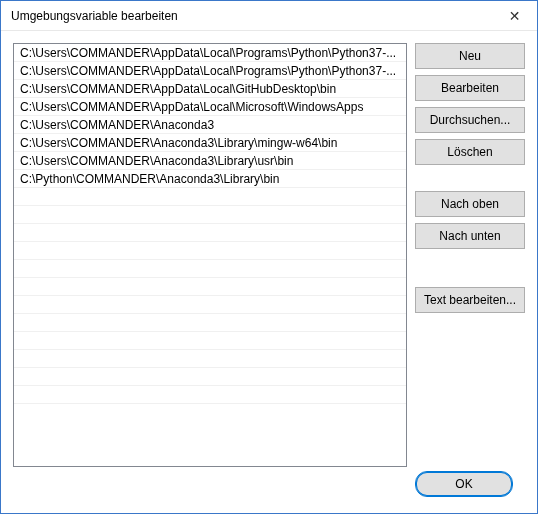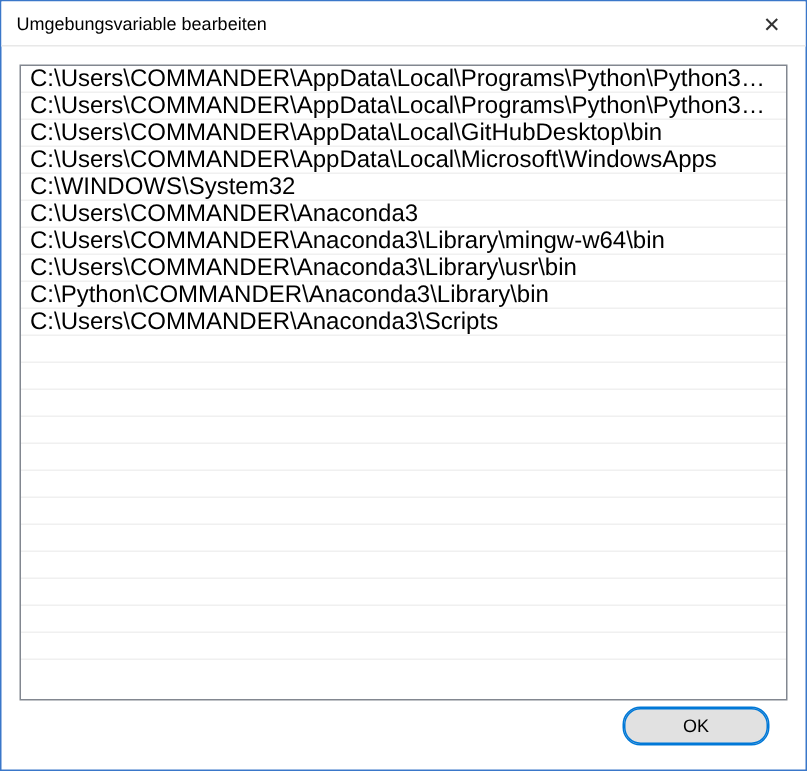--- a/index.html
+++ b/index.html
@@ -59,21 +59,21 @@
     overflow-y: auto;
   }
   .list-item {
     padding: 2px 6px 2px 6px;
     height: 18px;
     line-height: 14px;
     white-space: nowrap;
     overflow: hidden;
     text-overflow: ellipsis;
     border-bottom: 1px solid #f0f0f0;
-    font-size: 16px;
+    font-size: 12px;
     color: #000;
     cursor: default;
   }
   .list-item.empty {
     color: transparent;
   }
   .side-buttons {
     width: 110px;
     display: flex;
     flex-direction: column;
@@ -121,40 +121,49 @@
   </div>
 
   <div class="content">
     <div class="main-row">
 
       <div class="listbox" id="listbox">
           <div class="list-item">C:\Users\COMMANDER\AppData\Local\Programs\Python\Python37-...</div>
           <div class="list-item">C:\Users\COMMANDER\AppData\Local\Programs\Python\Python37-...</div>
           <div class="list-item">C:\Users\COMMANDER\AppData\Local\GitHubDesktop\bin</div>
           <div class="list-item">C:\Users\COMMANDER\AppData\Local\Microsoft\WindowsApps</div>
-          <div class="list-item">C:\WINDOWS\System32</div>
           <div class="list-item">C:\Users\COMMANDER\Anaconda3</div>
           <div class="list-item">C:\Users\COMMANDER\Anaconda3\Library\mingw-w64\bin</div>
           <div class="list-item">C:\Users\COMMANDER\Anaconda3\Library\usr\bin</div>
           <div class="list-item">C:\Python\COMMANDER\Anaconda3\Library\bin</div>
-          <div class="list-item">C:\Users\COMMANDER\Anaconda3\Scripts</div>
           <div class="list-item empty"></div>
           <div class="list-item empty"></div>
           <div class="list-item empty"></div>
           <div class="list-item empty"></div>
           <div class="list-item empty"></div>
           <div class="list-item empty"></div>
           <div class="list-item empty"></div>
           <div class="list-item empty"></div>
           <div class="list-item empty"></div>
           <div class="list-item empty"></div>
           <div class="list-item empty"></div>
           <div class="list-item empty"></div>
         </div>
 
+      <div class="side-buttons">
+        <button class="win">Neu</button>
+        <button class="win">Bearbeiten</button>
+        <button class="win">Durchsuchen...</button>
+        <button class="win">Löschen</button>
+        <div class="gap-small"></div>
+        <button class="win">Nach oben</button>
+        <button class="win">Nach unten</button>
+        <div class="gap-large"></div>
+        <button class="win">Text bearbeiten...</button>
+      </div>
 
     </div>
 
     <div class="footer">
       <button class="win default">OK</button>
     </div>
   </div>
 </div>
 
 </body></html>

